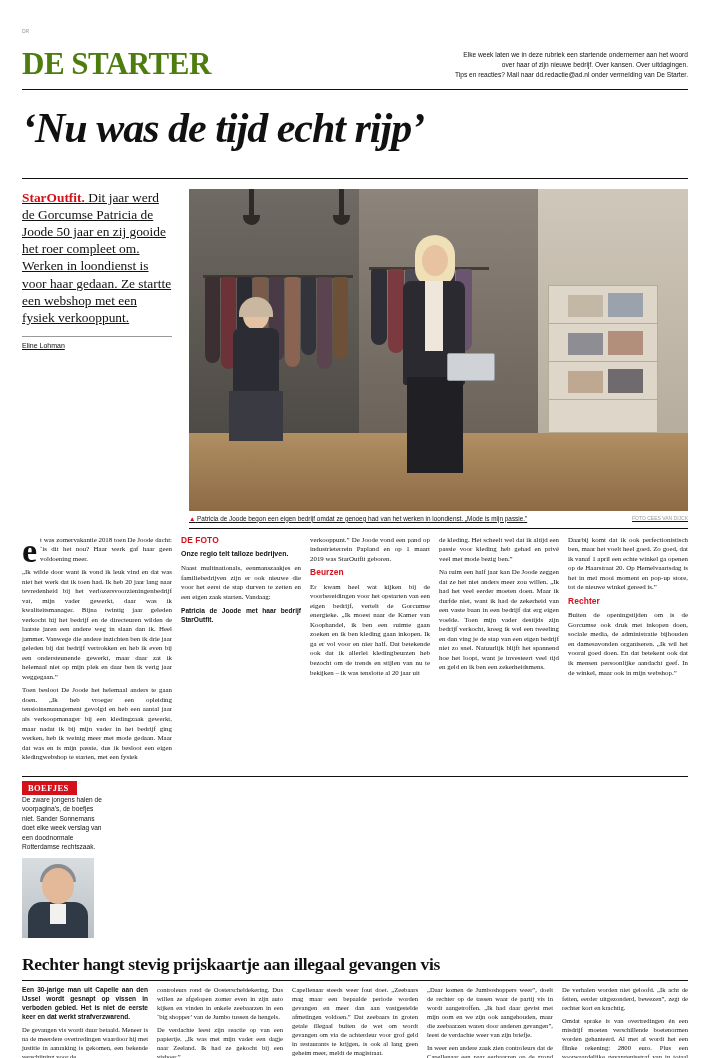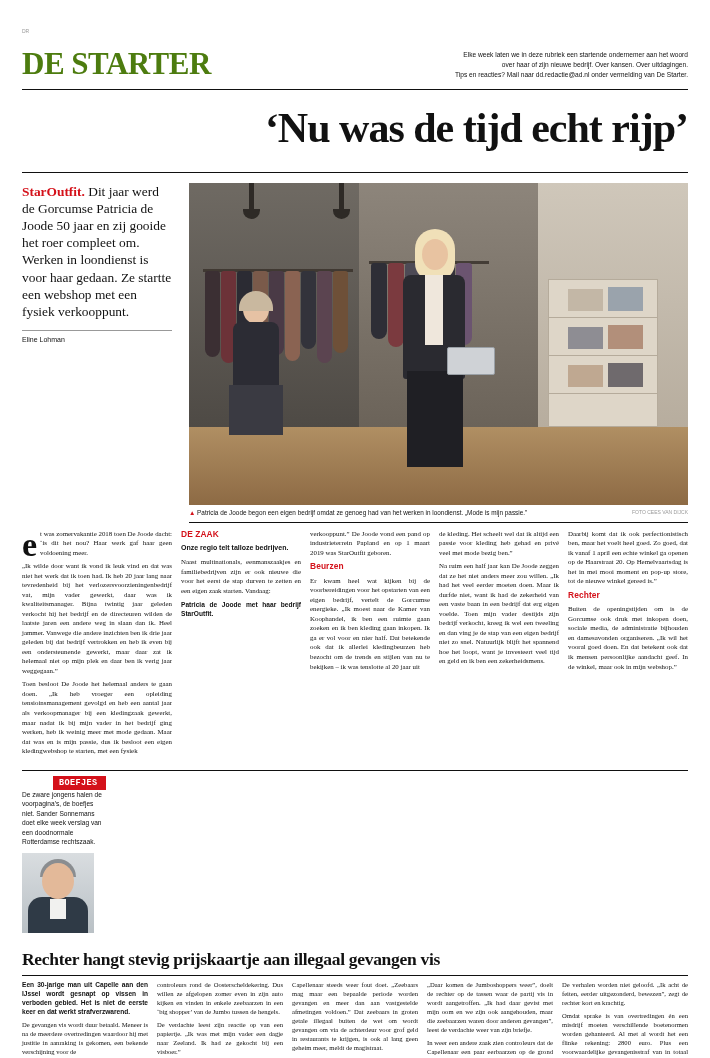--- a/index.html
+++ b/index.html
@@ -57,28 +57,29 @@
     max-width:320px; padding-top:6px;
   }
 
   
   .headline {
     font-family:"Liberation Serif", serif;
     font-weight:bold;
     font-size:42px;
     line-height:1.05;
     letter-spacing:-1px;
-    padding:16px 0 22px 0;
+    padding:16px 0 28px 0;
     border-bottom:1.5px solid #111;
-    text-align:right;
+    text-align:left;
+    font-style:italic;
   }
 
   
   .introrow {
-    display:flex; gap:17px; padding-top:10px;
+    display:flex; gap:17px; padding-top:10px;text-decoration:underline;
   }
   .intro-col { width:150px; flex:0 0 150px; }
   .lead {
     font-family:"Liberation Serif", serif;
     font-size:13.4px; line-height:1.28; color:#111;
   }
   .lead b { color:#d4111a; font-weight:bold; }
   .byline {
     font-family:"Liberation Sans", sans-serif;
     font-size:7px; margin-top:10px; padding-top:5px;
@@ -157,24 +158,24 @@
     font-weight:bold; font-size:7px; line-height:1.45; color:#111;
     margin-bottom:4px;
   }
   .dropcap::first-letter {
     float:left; font-size:34px; line-height:.82; font-weight:bold;
     padding:2px 3px 0 0; font-family:"Liberation Serif", serif;
   }
 
   
   .boefjes-label {
-    font-family:Liberation Mono, monospace;
+    font-family:Liberation Serif, serif;
     font-weight:bold; font-size:8.5px; color:#fff;
     background:#d4111a; display:inline-block;
-    padding:2px 8px 2px 6px; letter-spacing:.4px;margin-left:31px;
+    padding:2px 8px 2px 6px; letter-spacing:.4px;
   }
   .boefjes-wrap { margin-top:10px; border-top:1.5px solid #111; padding-top:0; }
   .boefjes-head { margin-top:-0px; }
   .boef-headline {
     font-family:"Liberation Serif", serif;
     font-weight:bold; font-size:17.5px; line-height:1.1;
     padding:8px 0 6px 0; letter-spacing:-.3px;
   }
   .boef-cols { display:flex; gap:9px; padding-top:4px; border-top:1px solid #111;flex-direction:column; }
   .boef-side { width:84px; flex:0 0 84px; }
@@ -289,21 +290,21 @@
 
   <div class="bodygrid">
 
     <div class="col col-1">
       <p class="dropcap">et was zomervakantie 2018 toen De Joode dacht: ‘is dit het nou? Haar werk gaf haar geen voldoening meer.</p>
       <p>„Ik wilde door want ik vond ik leuk vind en dat was niet het werk dat ik toen had. Ik heb 20 jaar lang naar tevredenheid bij het verlozersvoorzieningenbedrijf vat, mijn vader gewerkt, daar was ik kwaliteitsmanager. Bijna twintig jaar geleden verkocht hij het bedrijf en de directeuren wilden de laatste jaren een andere weg in slaan dan ik. Heel jammer. Vanwege die andere inzichten ben ik drie jaar geleden bij dat bedrijf vertrokken en heb ik even bij een ondersteunende gewerkt, maar daar zat ik helemaal niet op mijn plek en daar ben ik verig jaar weggegaan.”</p>
       <p>Toen besloot De Joode het helemaal anders te gaan doen. „Ik heb vroeger een opleiding tensioinsmanagement gevolgd en heb een aantal jaar als verkoopmanager bij een kledingzaak gewerkt, maar nadat ik bij mijn vader in het bedrijf ging werken, heb ik weinig meer met mode gedaan. Maar dat was en is mijn passie, dus ik besloot een eigen kledingwebshop te starten, met een fysiek</p>
     </div>
 
     <div class="col col-2">
-      <div class="subhead">DE ZAAK</div>
+      <div class="subhead">DE FOTO</div>
       <div class="kicker-box">Onze regio telt talloze bedrijven.</div>
       <p>Naast multinationals, eenmanszaakjes en familiebedrijven zijn er ook nieuwe die voor het eerst de stap durven te zetten en een eigen zaak starten. Vandaag:</p>
       <p style="font-family:'Liberation Sans',sans-serif; font-weight:bold; font-size:6.6px;">Patricia de Joode met haar bedrijf StarOutfit.</p>
     </div>
 
     <div class="col col-3">
       <p>verkooppunt.” De Joode vond een pand op industrieterrein Papland en op 1 maart 2019 was StarOutfit geboren.</p>
       <div class="subhead">Beurzen</div>
       <p>Er kwam heel wat kijken bij de voorbereidingen voor het opstarten van een eigen bedrijf, vertelt de Gorcumse energieke. „Ik moest naar de Kamer van Koophandel, ik ben een ruimte gaan zoeken en ik ben kleding gaan inkopen. Ik ga er vol voor en nier half. Dat betekende ook dat ik allerlei kledingbeurzen heb bezocht om de trends en stijlen van nu te bekijken – ik was tenslotte al 20 jaar uit</p>
     </div>

